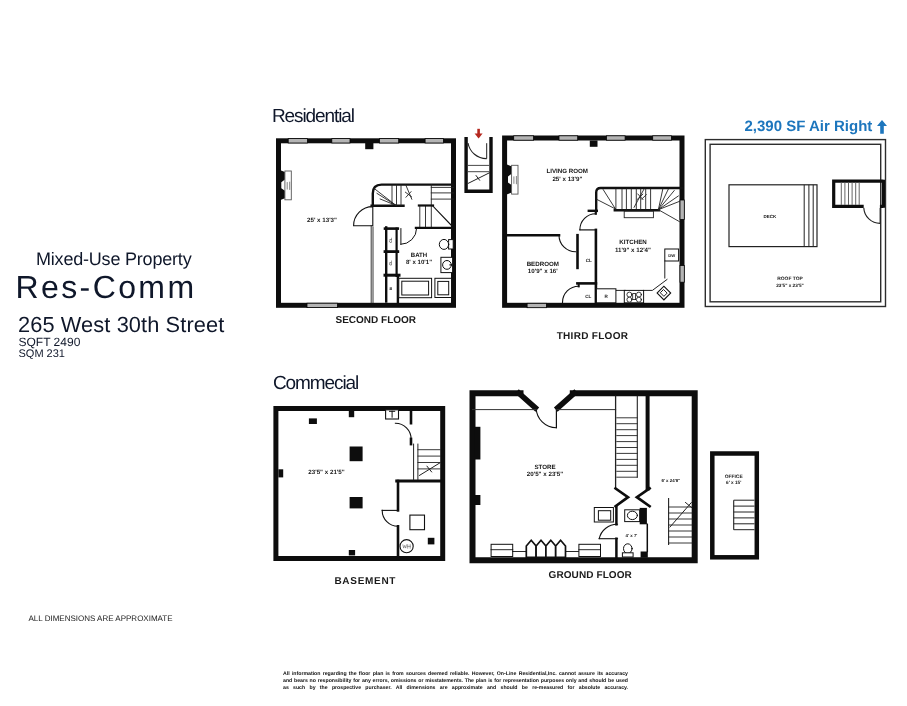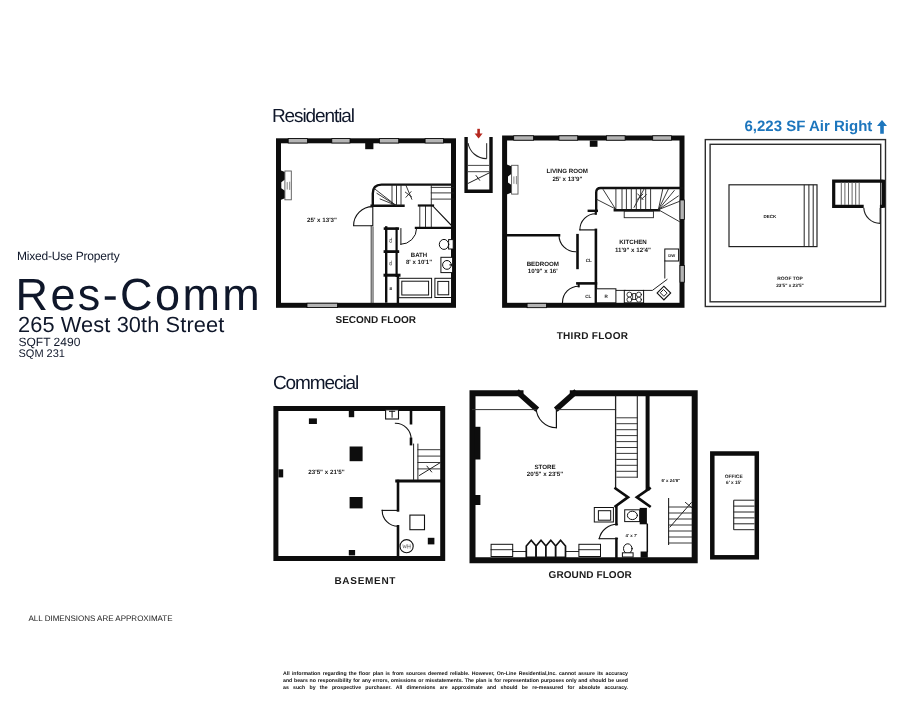--- a/index.html
+++ b/index.html
@@ -11,31 +11,31 @@
 svg text{font-family:"Liberation Sans",sans-serif;font-weight:bold;fill:#161616;}
 .cap{position:absolute;font-weight:bold;color:#1a1a1a;white-space:nowrap;text-align:center;letter-spacing:0.3px;font-size:10px;}
 </style>
 </head>
 <body>
 
 <div class="abs b" style="left:272px;top:105.8px;font-size:19px;letter-spacing:-1.1px;">Residential</div>
 
 <div class="abs b" style="left:273px;top:373.3px;font-size:19px;letter-spacing:-1.1px;">Commecial</div>
 
-<div class="abs b" style="left:17px;top:249.3px;font-size:12px;letter-spacing:-0.2px;">Mixed-Use Property</div>
-
-<div class="abs b" style="left:15.5px;top:269.1px;font-size:45px;letter-spacing:2.4px;">Res-Comm</div>
+<div class="abs b" style="left:36px;top:249.3px;font-size:18px;letter-spacing:-0.2px;">Mixed-Use Property</div>
+
+<div class="abs b" style="left:15.5px;top:269.1px;font-size:32px;letter-spacing:2.4px;">Res-Comm</div>
 
 <div class="abs b" style="left:18px;top:311.6px;font-size:21.8px;letter-spacing:0.1px;">265 West 30th Street</div>
 
 <div class="abs b" style="left:18.5px;top:334.6px;font-size:12px;">SQFT 2490</div>
 
 <div class="abs b" style="left:18.5px;top:347.9px;font-size:11px;">SQM 231</div>
 
-<div class="abs" style="left:744.5px;top:118.4px;font-size:15px;font-weight:bold;color:#1d76bd;white-space:nowrap;">6,223 SF Air Right</div>
+<div class="abs" style="left:744.5px;top:118.4px;font-size:15px;font-weight:bold;color:#1d76bd;white-space:nowrap;">2,390 SF Air Right</div>
 
 <svg style="left:875.5px;top:119.5px;" width="12" height="14" viewBox="0 0 12 14">
     <polygon points="6,0 1,6 4.2,6 4.2,13.8 7.8,13.8 7.8,6 11,6" fill="#1d76bd"></polygon>
   </svg>
 
 <div class="cap" style="left:335.5px;top:314.8px;width:80px;letter-spacing:0px;">SECOND&nbsp;FLOOR</div>
 
 <div class="cap" style="left:552.5px;top:331px;width:80px;">THIRD FLOOR</div>
 
 <div class="cap" style="left:325.3px;top:567.8px;width:80px;letter-spacing:0.7px;margin-top:8px;">BASEMENT</div>

